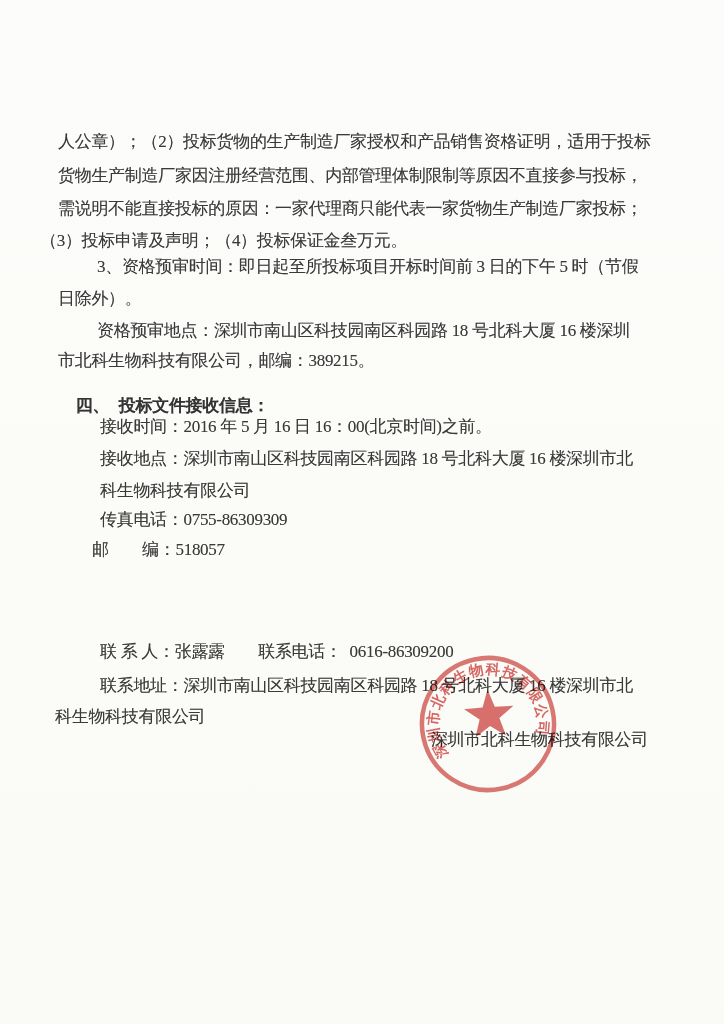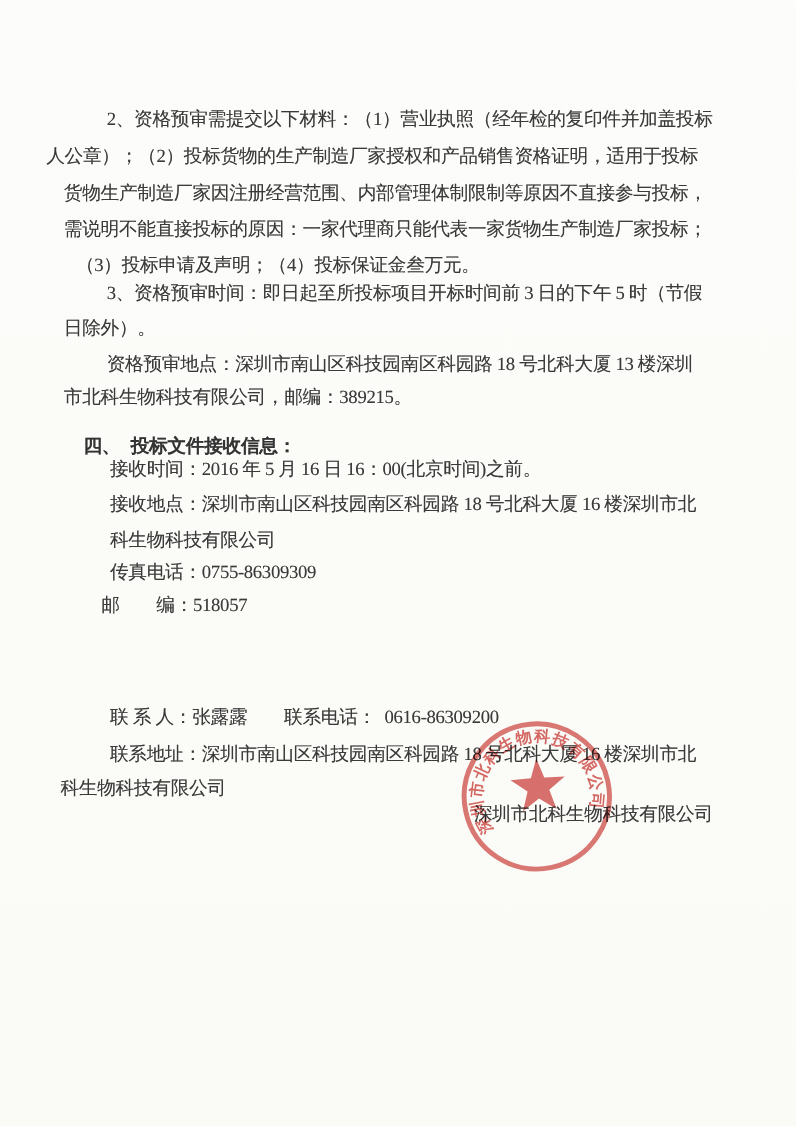--- a/index.html
+++ b/index.html
@@ -34,30 +34,29 @@
   .seal text {
     font-family:"Liberation Serif","DejaVu Serif",serif;
     font-weight:700; font-size:14.5px; letter-spacing:1px;
   }
 </style>
 </head>
 <body>
 
 <div class="page">
 
-  <div class="ln" style="left:97px;top:100px">2、资格预审需提交以下材料：（1）营业执照（经年检的复印件并加盖投标</div>
-  <div class="ln" style="left:42px;top:133px">人公章）；（2）投标货物的生产制造厂家授权和产品销售资格证明，适用于投标</div>
+  <div class="ln" style="left:58px;top:133px">人公章）；（2）投标货物的生产制造厂家授权和产品销售资格证明，适用于投标</div>
   <div class="ln" style="left:58px;top:200px">需说明不能直接投标的原因：一家代理商只能代表一家货物生产制造厂家投标；</div>
   <div class="ln" style="left:58px;top:167px">货物生产制造厂家因注册经营范围、内部管理体制限制等原因不直接参与投标，</div>
-  <div class="ln" style="left:69px;top:232px">（3）投标申请及声明；（4）投标保证金叁万元。</div>
+  <div class="ln" style="left:40px;top:232px">（3）投标申请及声明；（4）投标保证金叁万元。</div>
 
   <div class="ln" style="left:97px;top:258px">3、资格预审时间：即日起至所投标项目开标时间前 3 日的下午 5 时（节假</div>
   <div class="ln" style="left:58px;top:290px">日除外）。</div>
 
-  <div class="ln" style="left:97px;top:322px">资格预审地点：深圳市南山区科技园南区科园路 18 号北科大厦 13 楼深圳</div>
+  <div class="ln" style="left:97px;top:322px">资格预审地点：深圳市南山区科技园南区科园路 18 号北科大厦 16 楼深圳</div>
   <div class="ln" style="left:58px;top:352px">市北科生物科技有限公司，邮编：389215。</div>
 
   <div class="ln bold" style="left:60px;top:380px">
     <span class="secnum">四、</span><span>投标文件接收信息：</span>
   </div>
 
   <div class="ln" style="left:100px;top:418px">接收时间：2016 年 5 月 16 日 16：00(北京时间)之前。</div>
   <div class="ln" style="left:100px;top:450px">接收地点：深圳市南山区科技园南区科园路 18 号北科大厦 16 楼深圳市北</div>
   <div class="ln" style="left:100px;top:482px">科生物科技有限公司</div>
   <div class="ln" style="left:100px;top:511px">传真电话：0755-86309309</div>

